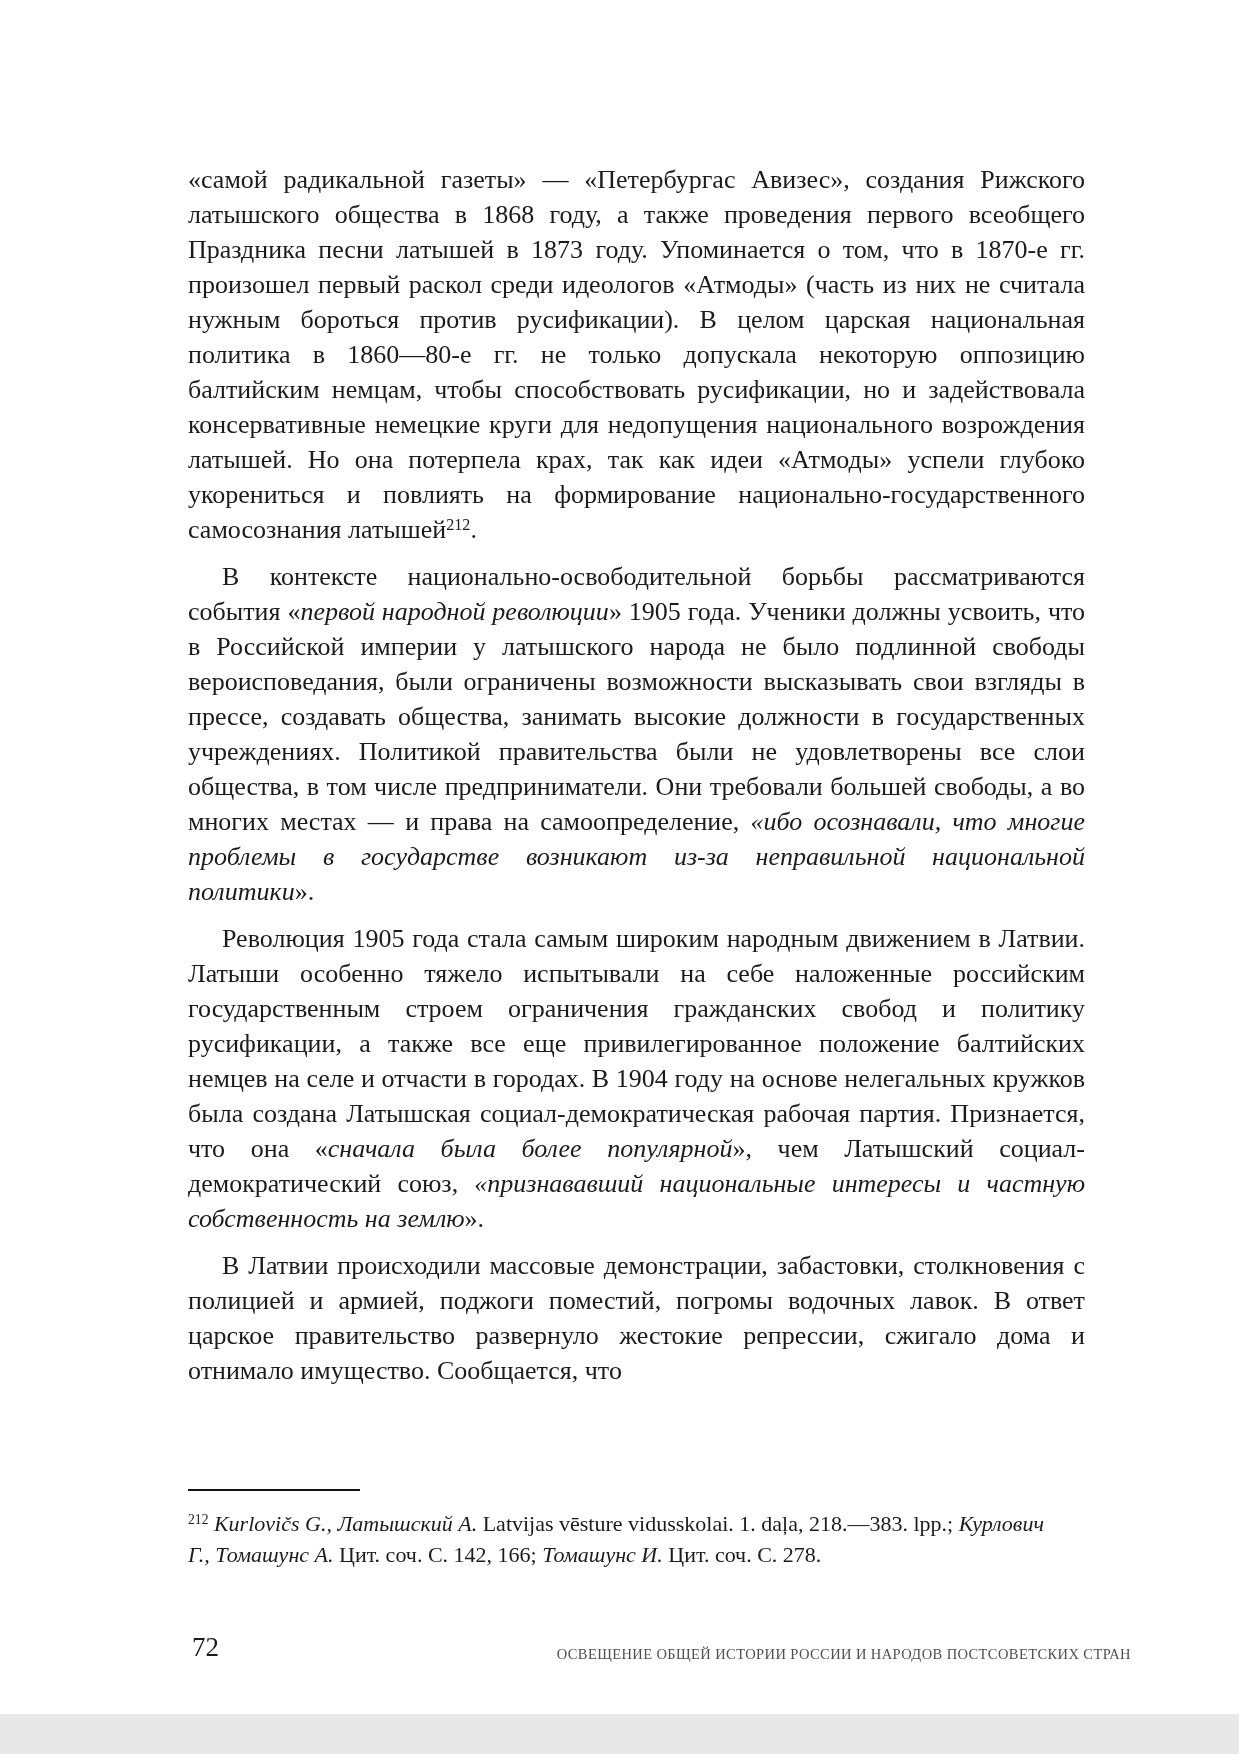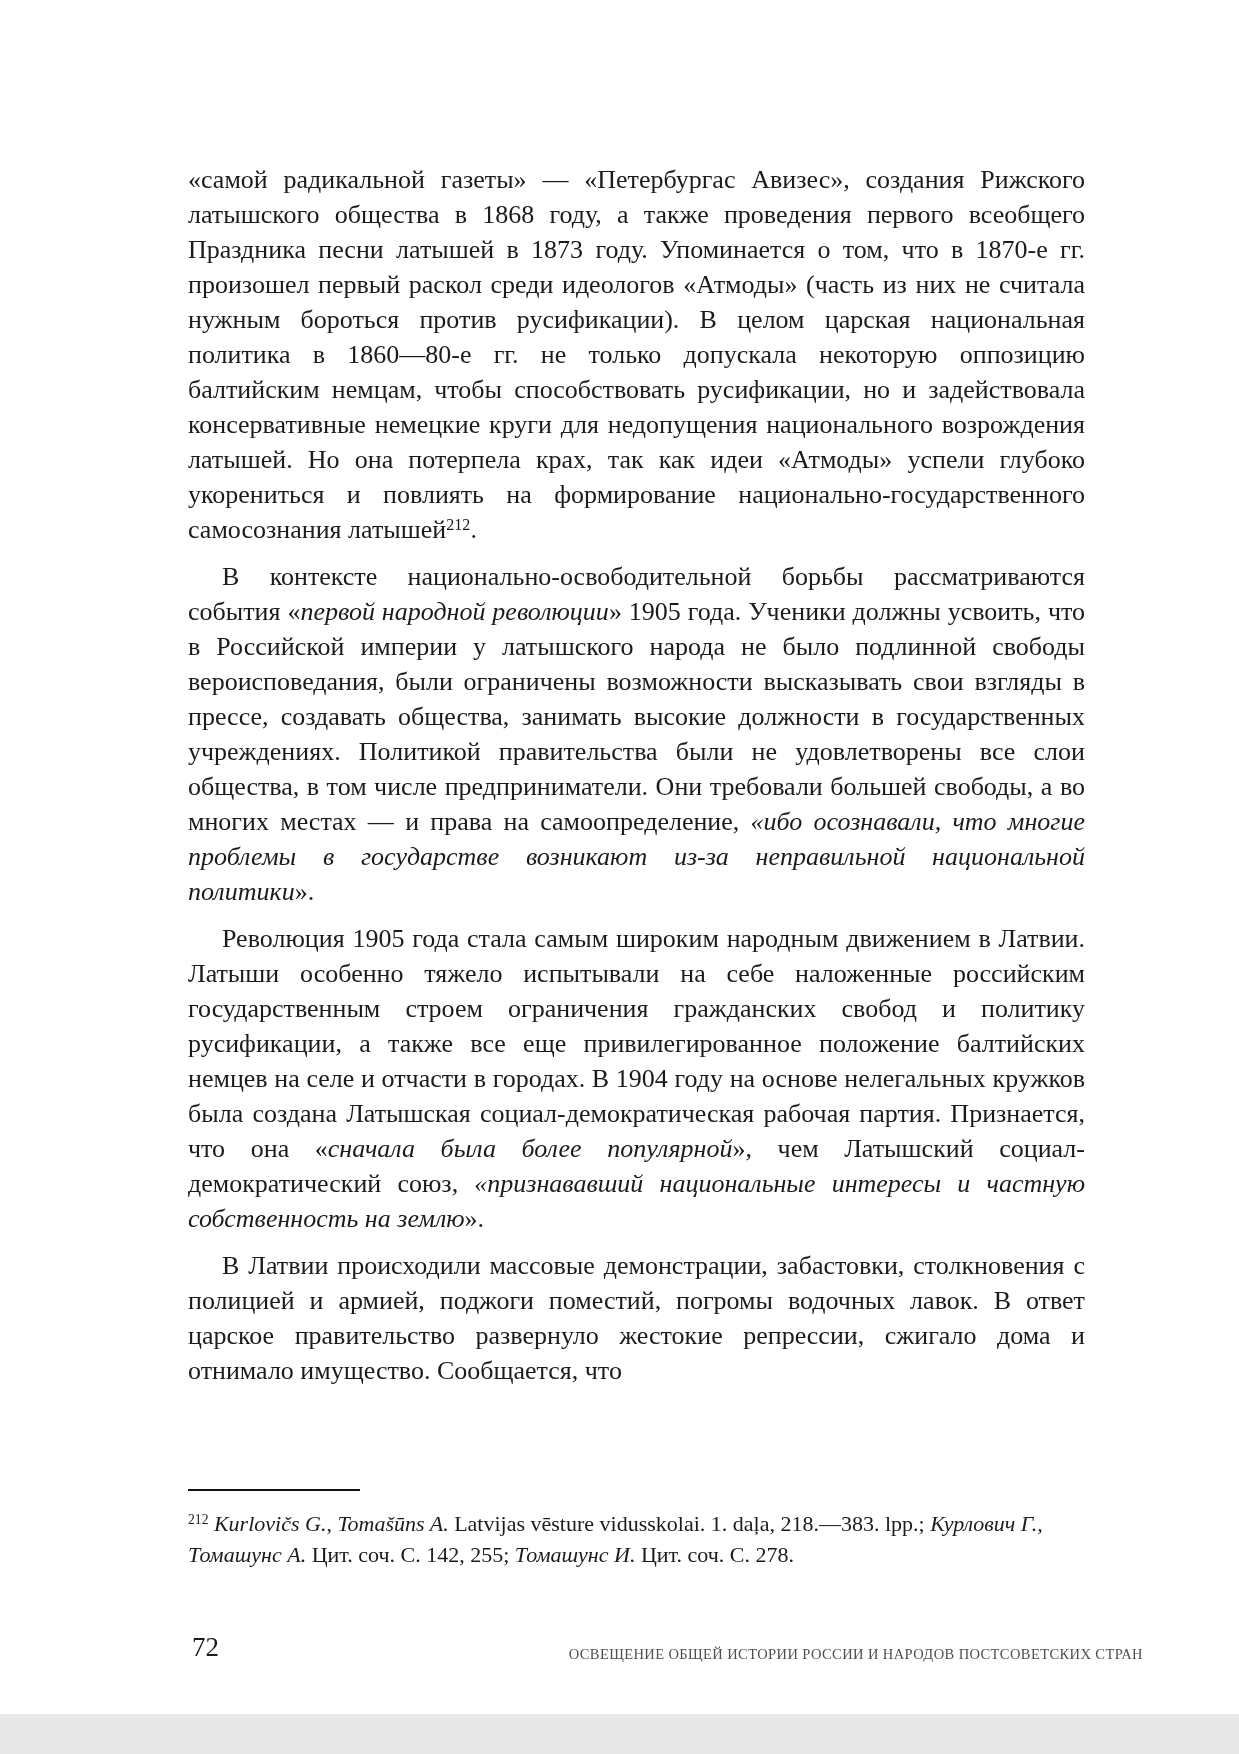--- a/index.html
+++ b/index.html
@@ -54,21 +54,21 @@
   }
   .page-number{
     position:absolute;
     left:192px;
     top:1632px;
     font-size:27px;
     color:var(--text);
   }
   .running-footer{
     position:absolute;
-    right:96px;
+    right:108px;
     top:1646px;
     font-size:14.5px;
     letter-spacing:0.4px;
     color:var(--footer-text);
     white-space:nowrap;
   }
 </style>
 </head>
 <body>
 
@@ -90,20 +90,20 @@
 
     <p class="indent">
       <span>В Латвии происходили массовые демонстрации, забастовки, столкновения с полицией и армией, поджоги поместий, погромы водочных лавок. В ответ царское правительство развернуло жестокие репрессии, сжигало дома и отнимало имущество. Сообщается, что</span>
     </p>
 
   </div>
 
   <div class="footnote-rule"></div>
 
   <div class="footnote">
-    <span class="seg-sup">212</span><span class="seg-italic"> Kurlovičs G., Tomašūns A.</span><span> Latvijas vēsture vidusskolai. 1. daļa, 218.—383. lpp.; </span><span class="seg-italic">Курлович Г., Томашунс А.</span><span> Цит. соч. С. 142, 255; </span><span class="seg-italic">Томашунс И.</span><span> Цит. соч. С. 278.</span>
+    <span class="seg-sup">212</span><span class="seg-italic"> Kurlovičs G., Латышский A.</span><span> Latvijas vēsture vidusskolai. 1. daļa, 218.—383. lpp.; </span><span class="seg-italic">Курлович Г., Томашунс А.</span><span> Цит. соч. С. 142, 166; </span><span class="seg-italic">Томашунс И.</span><span> Цит. соч. С. 278.</span>
   </div>
 
   <div class="page-number">72</div>
 
   <div class="running-footer">ОСВЕЩЕНИЕ ОБЩЕЙ ИСТОРИИ РОССИИ И НАРОДОВ ПОСТСОВЕТСКИХ СТРАН</div>
 
 </div>
 
 </body></html>

